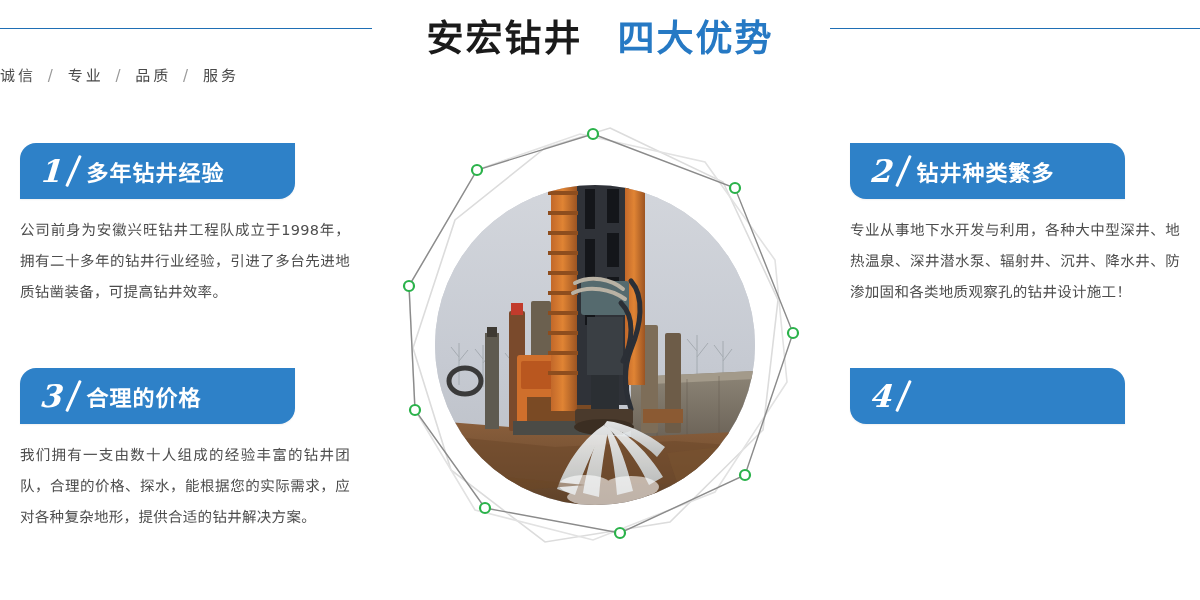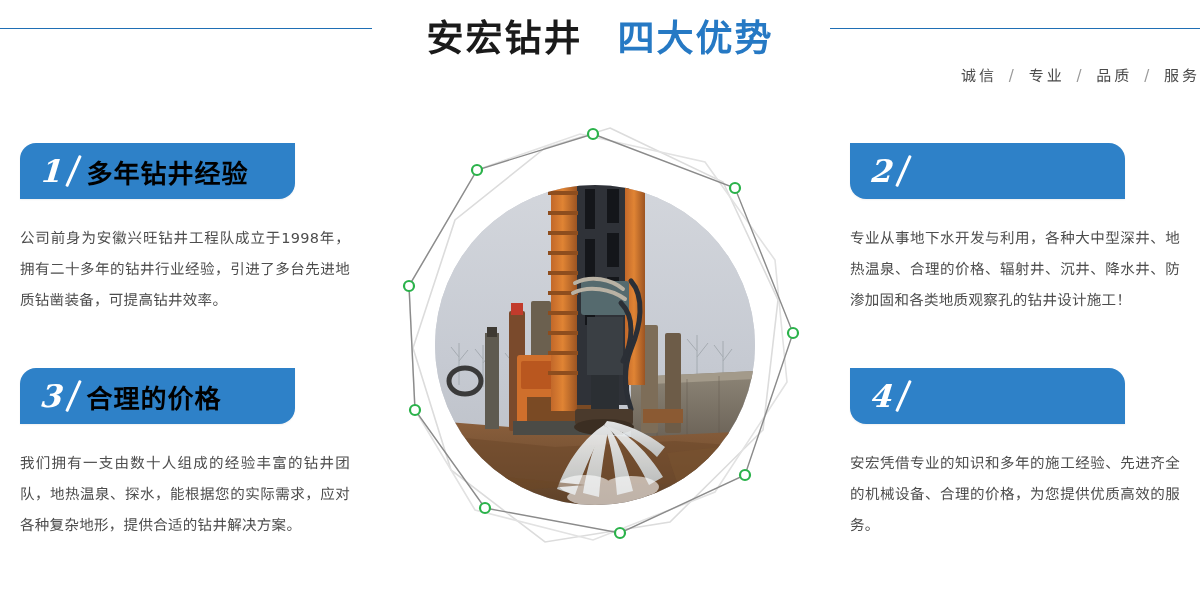--- a/index.html
+++ b/index.html
@@ -26,21 +26,21 @@
   .title-a{
     font-size:37px;font-weight:700;color:#1a1a1a;letter-spacing:2px;
     font-family:"DejaVu Sans","Liberation Sans",sans-serif;
   }
   .title-gap{display:inline-block;width:26px;}
   .title-b{
     font-size:37px;font-weight:700;color:#2679c4;letter-spacing:2px;
     font-family:"DejaVu Sans","Liberation Sans",sans-serif;
   }
   .subtitle{
-    position:absolute;left:0;top:64px;width:1200px;text-align:right;
+    position:absolute;left:0;top:64px;width:1200px;text-align:left;
     font-size:15px;color:#4a4a4a;letter-spacing:3px;white-space:nowrap;
     font-family:"DejaVu Sans","Liberation Sans",sans-serif;
   }
   .subtitle .sep{color:#9a9a9a;padding:0 4px;}
 
   
   .card{position:absolute;width:345px;}
   .card-left{left:20px;}
   .card-right{left:850px;}
   .card-1{top:143px;}
@@ -74,27 +74,27 @@
     margin-right:6px;
     transform:skewX(-6deg);
   }
   .badge-slash{
     display:inline-block;width:3px;height:34px;background:#ffffff;
     transform:rotate(24deg);
     margin:0 12px 0 2px;
     border-radius:1px;
   }
   .badge-text{
-    font-size:26px;font-weight:700;color:#000000;letter-spacing:1px;
+    font-size:22px;font-weight:700;color:#ffffff;letter-spacing:1px;
     font-family:"DejaVu Sans","Liberation Sans",sans-serif;
     white-space:nowrap;
     text-align:right;
   }
   .card-body{
-    margin-top:24px;
+    margin-top:16px;
     font-size:14.5px;line-height:31px;color:#4d4d4d;
     letter-spacing:.3px;
     font-family:"DejaVu Sans","Liberation Sans",sans-serif;
     width:330px;
     text-align:justify;
   }
   .card-right .card-body{width:330px;}
 
   
   .center{position:absolute;left:395px;top:110px;width:410px;height:480px;}
@@ -140,37 +140,37 @@
     </div>
     <div class="card-body">公司前身为安徽兴旺钻井工程队成立于1998年，拥有二十多年的钻井行业经验，引进了多台先进地质钻凿装备，可提高钻井效率。</div>
   </div>
 
   <div class="card card-left card-3">
     <div class="badge badge-left">
       <span class="badge-num">3</span>
       <span class="badge-slash"></span>
       <span class="badge-text">合理的价格</span>
     </div>
-    <div class="card-body">我们拥有一支由数十人组成的经验丰富的钻井团队，地热温泉、探水，能根据您的实际需求，应对各种复杂地形，提供合适的钻井解决方案。</div>
+    <div class="card-body">我们拥有一支由数十人组成的经验丰富的钻井团队，合理的价格、探水，能根据您的实际需求，应对各种复杂地形，提供合适的钻井解决方案。</div>
   </div>
 
   <div class="card card-right card-2">
     <div class="badge badge-right">
       <span class="badge-num">2</span>
       <span class="badge-slash"></span>
-    </div>
-    <div class="card-body">专业从事地下水开发与利用，各种大中型深井、地热温泉、合理的价格、辐射井、沉井、降水井、防渗加固和各类地质观察孔的钻井设计施工！</div>
+      <span class="badge-text">钻井种类繁多</span>
+    </div>
+    <div class="card-body">专业从事地下水开发与利用，各种大中型深井、地热温泉、深井潜水泵、辐射井、沉井、降水井、防渗加固和各类地质观察孔的钻井设计施工！</div>
   </div>
 
   <div class="card card-right card-4">
     <div class="badge badge-right">
       <span class="badge-num">4</span>
       <span class="badge-slash"></span>
     </div>
-    <div class="card-body">安宏凭借专业的知识和多年的施工经验、先进齐全的机械设备、合理的价格，为您提供优质高效的服务。</div>
   </div>
 
   <div class="center">
 
     <svg width="410" height="480" viewBox="0 0 410 480">
 
       <polygon points="215,18 328,72 383,190 368,320 275,412 150,432 56,360 18,238 60,110 150,38" fill="none" stroke="#dcdcdc" stroke-width="1.6"></polygon>
 
       <polygon points="185,24 310,52 380,150 392,272 320,382 198,430 80,400 20,300 14,176 82,60" fill="none" stroke="#e2e2e2" stroke-width="1.6"></polygon>
 

